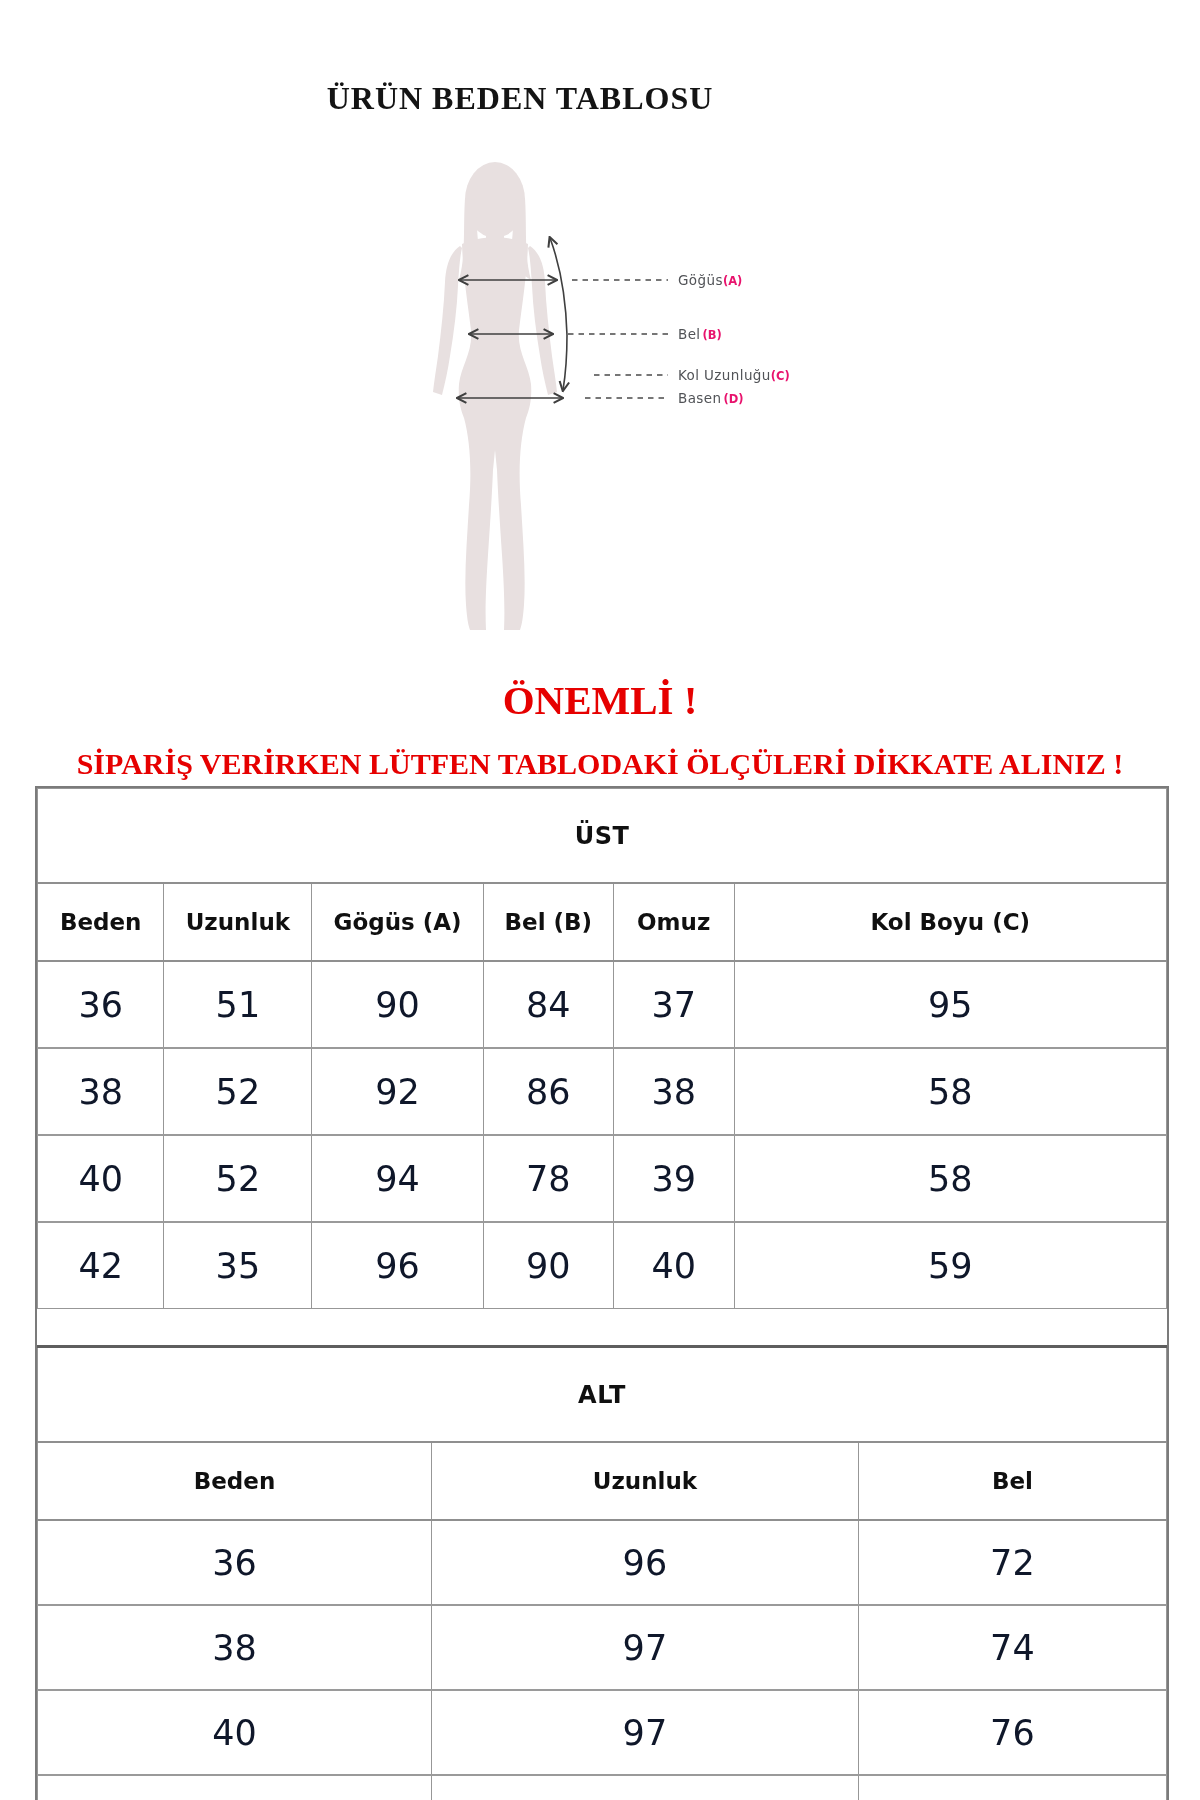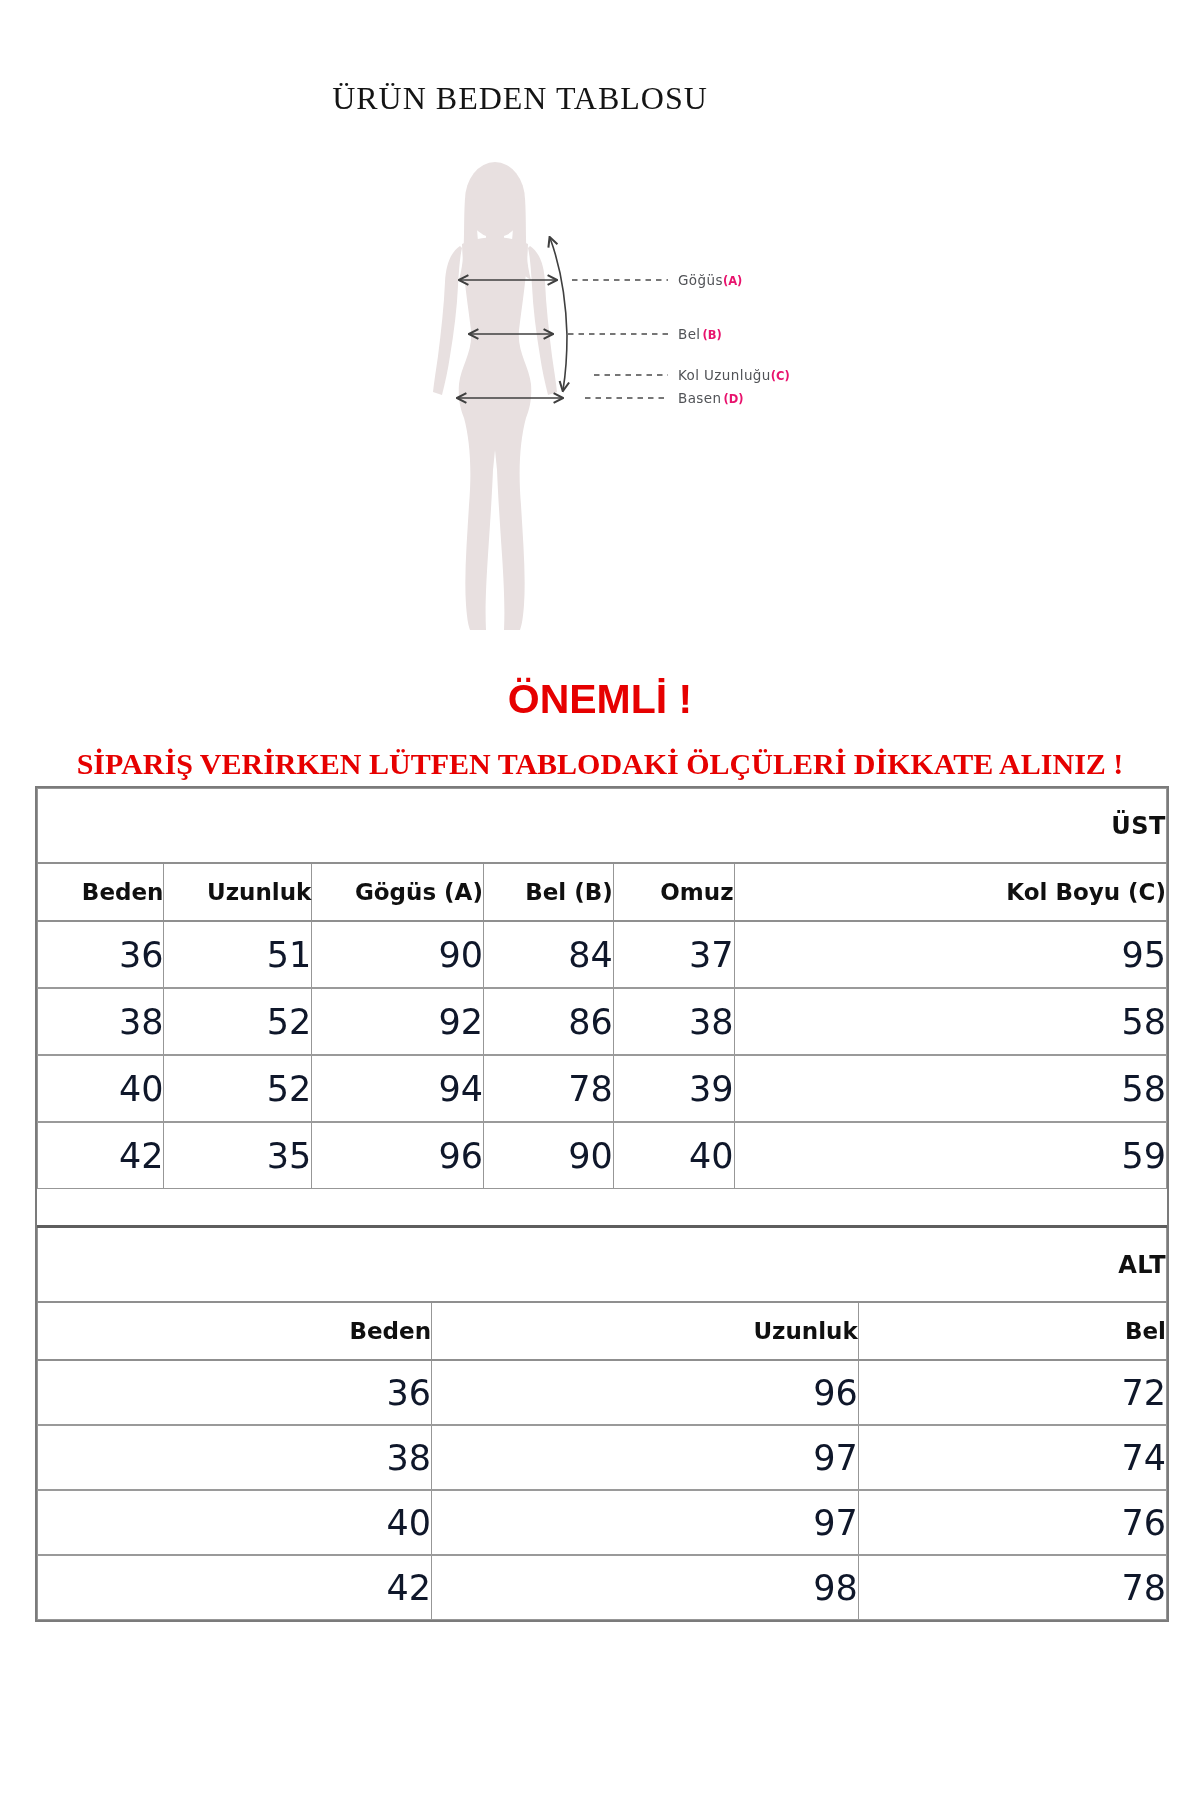--- a/index.html
+++ b/index.html
@@ -5,46 +5,46 @@
   html,body { margin:0; padding:0; background:#fff; }
   .sheet {
     position:relative; width:1200px; height:1800px; background:#ffffff;
     font-family:"DejaVu Sans", sans-serif; overflow:hidden;
   }
 
   
   .page-title {
     position:absolute; top:80px; left:0; width:1040px; margin:0;
     text-align:center; font-family:"Liberation Serif", serif;
-    font-weight:400; font-size:32px; letter-spacing:1px; color:#141414;
+    font-weight:700; font-size:32px; letter-spacing:1px; color:#141414;
   }
 
   
   .diagram { position:absolute; left:380px; top:140px; width:420px; height:520px; }
   .diagram svg { display:block; width:100%; height:100%; }
   .sil { fill:#e8e0e0; }
   .meas { stroke:#3f3f3f; stroke-width:1.6; fill:none; }
   .dash { stroke:#4a4a4a; stroke-width:1.7; fill:none; stroke-dasharray:5.5 5; }
   .lbl  { font-family:"DejaVu Sans", sans-serif; font-size:13.5px; fill:#515357; letter-spacing:.4px; }
   .lbl .pink { font-size:11.5px; font-weight:700; fill:#e8136d; letter-spacing:0; }
 
   
   .warn-head {
     position:absolute; top:676px; left:0; right:0; margin:0; text-align:center;
-    font-family:Liberation Sans, sans-serif; font-weight:700; font-size:41px; color:#e60000;
+    font-family:Liberation Serif, serif; font-weight:700; font-size:41px; color:#e60000;
   }
   .warn-msg {
     position:absolute; top:735px; left:0; right:0; margin:12px; text-align:center;
     font-family:"Liberation Serif", serif; font-weight:700; font-size:30px; color:#e60000;
   }
 
   
   .size-tables { position:absolute; left:35px; top:786px; width:1130px; border:2px solid #7b7b7b; }
   table { width:100%; border-collapse:collapse; table-layout:fixed; }
-  td, th { border:1px solid #979797; text-align:right; vertical-align:middle; padding:0; }
+  td, th { border:1px solid #979797; text-align:center; vertical-align:middle; padding:10px; }
   .section-title-cell { font-weight:700; font-size:24px; height:73px; color:#101010;
                         border-bottom:2px solid #8f8f8f; letter-spacing:.5px; }
   th.col-h { font-weight:700; font-size:23px; height:56px; color:#101010;
              border-bottom:2px solid #8f8f8f; }
   tbody.data-rows td { font-size:35px; font-weight:400; color:#0f172a; height:65px;
                        border-top:2px solid #9a9a9a; }
   .alt-table { border-top:3px solid #5e5e5e;margin-top:36px; }
   .alt-table tbody.data-rows td { height:63px; }
 </style>
 </head>

